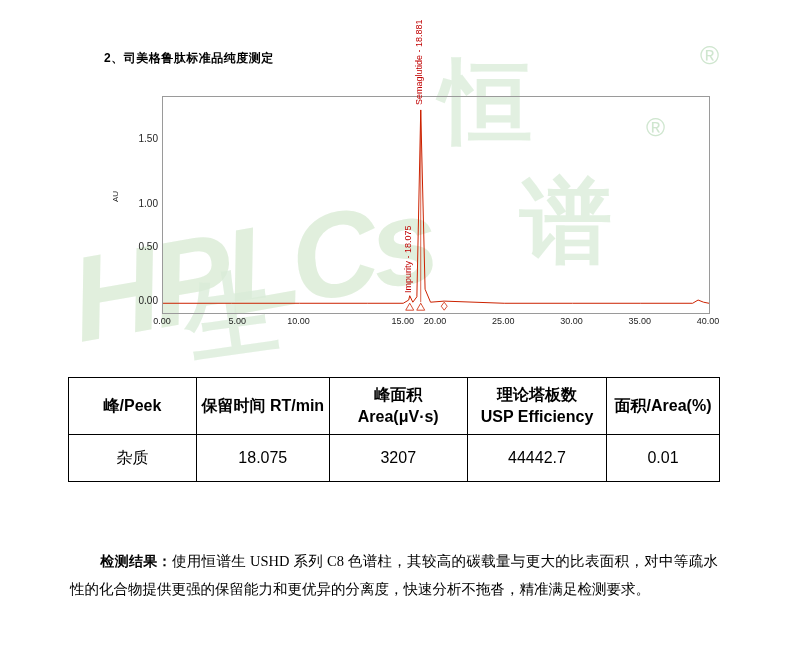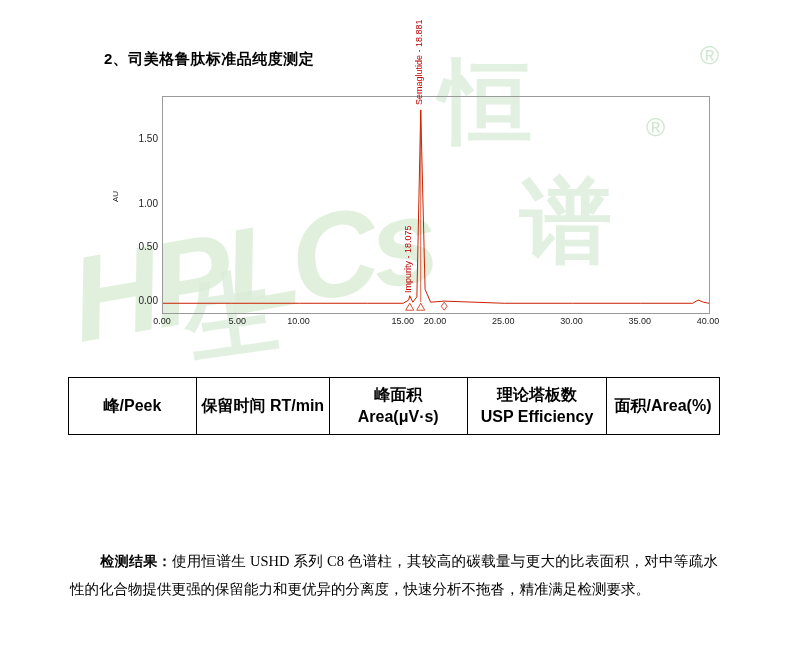--- a/index.html
+++ b/index.html
@@ -72,21 +72,21 @@
   .page {
     position: relative;
     z-index: 2;
     padding: 0;
   }
 
   .section-title {
     position: absolute;
     left: 104px;
     top: 50px;
-    font-size: 15px;
+    font-size: 12px;
     font-weight: bold;
     font-family: "Liberation Sans", sans-serif;
     letter-spacing: .5px;
   }
 
   
   .chart-wrap {
     position: absolute;
     left: 104px;
     top: 96px;
@@ -274,20 +274,27 @@
         <th class="col-3">
           <div>理论塔板数</div>
           <div>USP Efficiency</div>
         </th>
         <th class="col-4">
           <div>面积/Area(%)</div>
         </th>
       </tr>
     </thead>
     <tbody>
+      <tr>
+        <td>杂质</td>
+        <td>18.075</td>
+        <td>3207</td>
+        <td>44442.7</td>
+        <td>0.01</td>
+      </tr>
     </tbody>
   </table>
 
   <div class="conclusion">
     <span class="indent"></span><span class="lead">检测结果：</span><span>使用恒谱生 USHD 系列 C8 色谱柱，其较高的碳载量与更大的比表面积，对中等疏水性的化合物提供更强的保留能力和更优异的分离度，快速分析不拖沓，精准满足检测要求。</span>
   </div>
 
 </div>
 
 </body></html>

